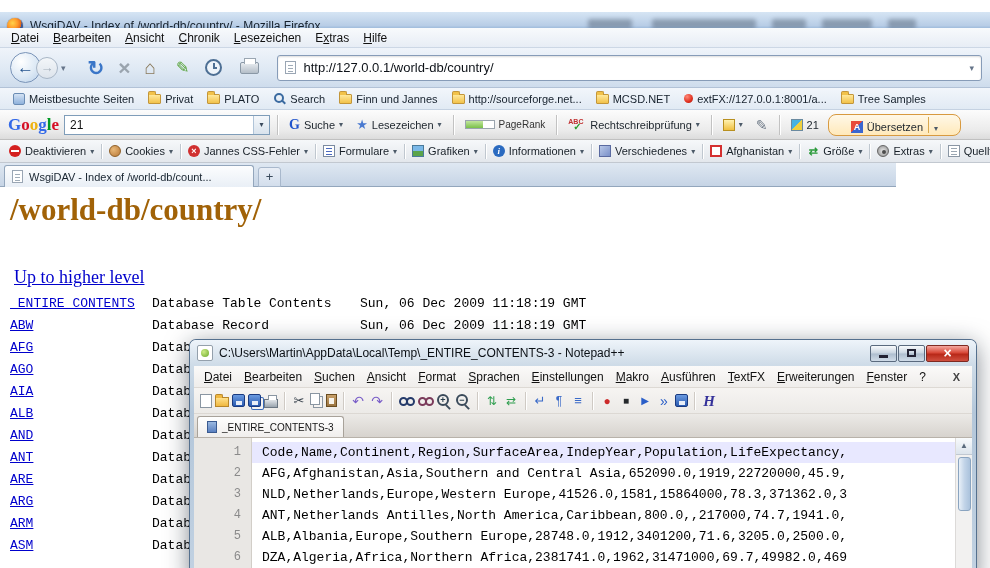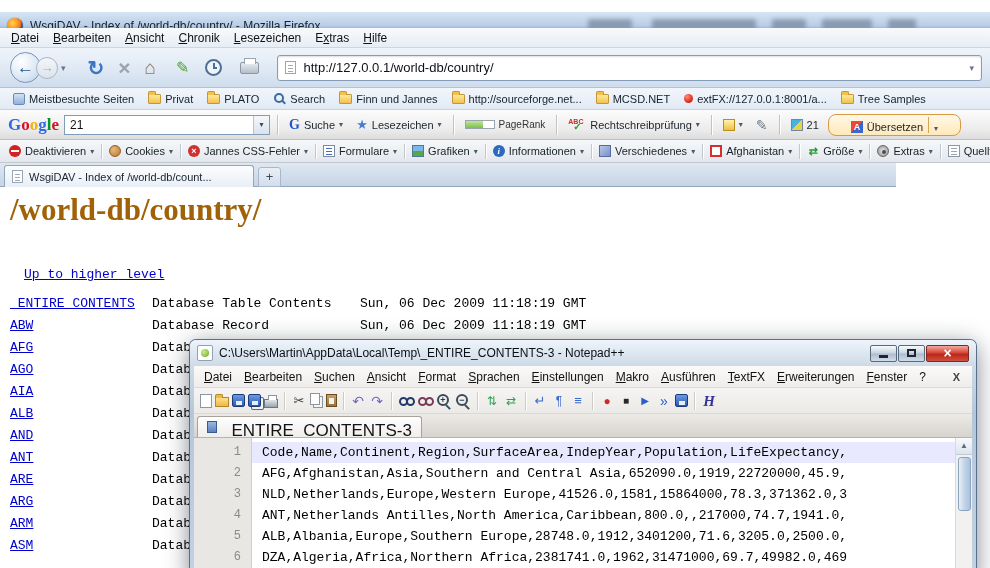--- a/index.html
+++ b/index.html
@@ -122,21 +122,21 @@
     background:linear-gradient(#dfe8f2,#c6d4e5);border-bottom:1px solid #93a6bc}
   #tab-active{position:absolute;left:4px;top:2px;width:250px;height:22px;display:flex;align-items:center;gap:6px;padding:0 7px;
     background:linear-gradient(#fcfdfe,#e9eff6);border:1px solid #93a6bc;border-bottom:none;border-radius:3px 3px 0 0;
     font-size:11px;color:#182430;white-space:nowrap;overflow:hidden}
   #tab-new{position:absolute;left:258px;top:4px;width:23px;height:20px;text-align:center;line-height:18px;font-size:13px;color:#3a4a5c;
     background:linear-gradient(#e9eef6,#d3deec);border:1px solid #a8b8cc;border-radius:3px 3px 0 0}
 
   
   #content{position:absolute;left:0;top:187px;width:990px;height:381px;background:#fff}
   #page-heading{position:absolute;left:10px;top:0;font-family:"Liberation Serif",serif;font-size:31px;font-weight:bold;color:#a16207;line-height:46px}
-  #uplink-wrap{position:absolute;left:24px;top:80px;font-family:Liberation Mono, monospace;font-size:13px}
+  #uplink-wrap{position:absolute;left:14px;top:80px;font-family:Liberation Serif, serif;font-size:18px}
   a.plink{color:#0000cc;text-decoration:underline}
   #filelist{position:absolute;left:10px;top:106px;font-family:"Liberation Mono",monospace;font-size:13px;color:#000;white-space:pre}
   .frow{display:flex;height:22px;line-height:22px}
   .fname{width:142px;flex:none}
   .ftype{width:208px;flex:none}
   .fdate{flex:none}
 
   
   #npp{position:absolute;left:190px;top:340px;width:786px;height:242px;border-radius:6px 6px 0 0;
     background:linear-gradient(#eef4fa,#cfdce8 10%,#b4c7da 30%,#c2d2e2);
@@ -178,21 +178,21 @@
   .sh-find::before{content:"";position:absolute;left:1px;top:4px;width:5px;height:5px;border:2px solid #243a6a;border-radius:50%}
   .sh-find::after{content:"";position:absolute;left:8px;top:4px;width:5px;height:5px;border:2px solid #243a6a;border-radius:50%}
   .sh-replace::before,.sh-replace::after{border-color:#7a3a5a}
   .sh-zoom{font-size:9px;font-weight:bold;color:#243a4a;padding-right:2px;padding-bottom:2px}
   .sh-zoom::before{content:"";position:absolute;left:1px;top:1px;width:8px;height:8px;border:2px solid #3a4a5a;border-radius:50%}
   .sh-zoom::after{content:"";position:absolute;right:1px;bottom:1px;width:6px;height:2px;background:#3a4a5a;transform:rotate(45deg)}
   .sh-hex{font-family:"Liberation Serif",serif;font-style:italic;font-weight:bold;font-size:15px}
 
   #npp-tabbar{height:24px;display:flex;align-items:flex-end;padding-left:3px;flex:none;
     background:linear-gradient(#eceae7,#d7d3ce);border-bottom:1px solid #b8b2aa}
-  #npp-tab{height:21px;display:flex;gap:5px;padding:4px 9px;font-size:17px;color:#141414;white-space:nowrap;
+  #npp-tab{height:21px;display:flex;align-items:center;gap:5px;padding:4px 9px;font-size:10px;color:#141414;white-space:nowrap;
     background:linear-gradient(#fefefe,#f0eeec);border:1px solid #a8a29a;border-bottom:none;border-radius:3px 3px 0 0}
   .tabdoc{width:10px;height:12px;background:linear-gradient(#9ab8e0,#5a80c0);border:1px solid #3a5a90;flex:none}
 
   #npp-main{flex:1;display:flex;background:#fff;overflow:hidden}
   #npp-gutter{width:58px;flex:none;background:#e9e7e4;border-right:1px solid #d2cec8;padding-top:4px}
   .lnum{display:block;height:21px;line-height:21px;text-align:right;padding-right:10px;font-family:"Liberation Mono",monospace;font-size:12px;color:#8a8a8a}
   #npp-lines{flex:1;padding-top:4px;font-family:"Liberation Mono",monospace;font-size:13px;line-height:21px;color:#000;white-space:pre;overflow:hidden}
   .eline{height:21px;padding-left:10px}
   .eline.cur{background:#e8e8ff}
   #npp-vscroll{width:17px;flex:none;background:#f2f1f0;border-left:1px solid #dcdad8;display:flex;flex-direction:column;align-items:center}

